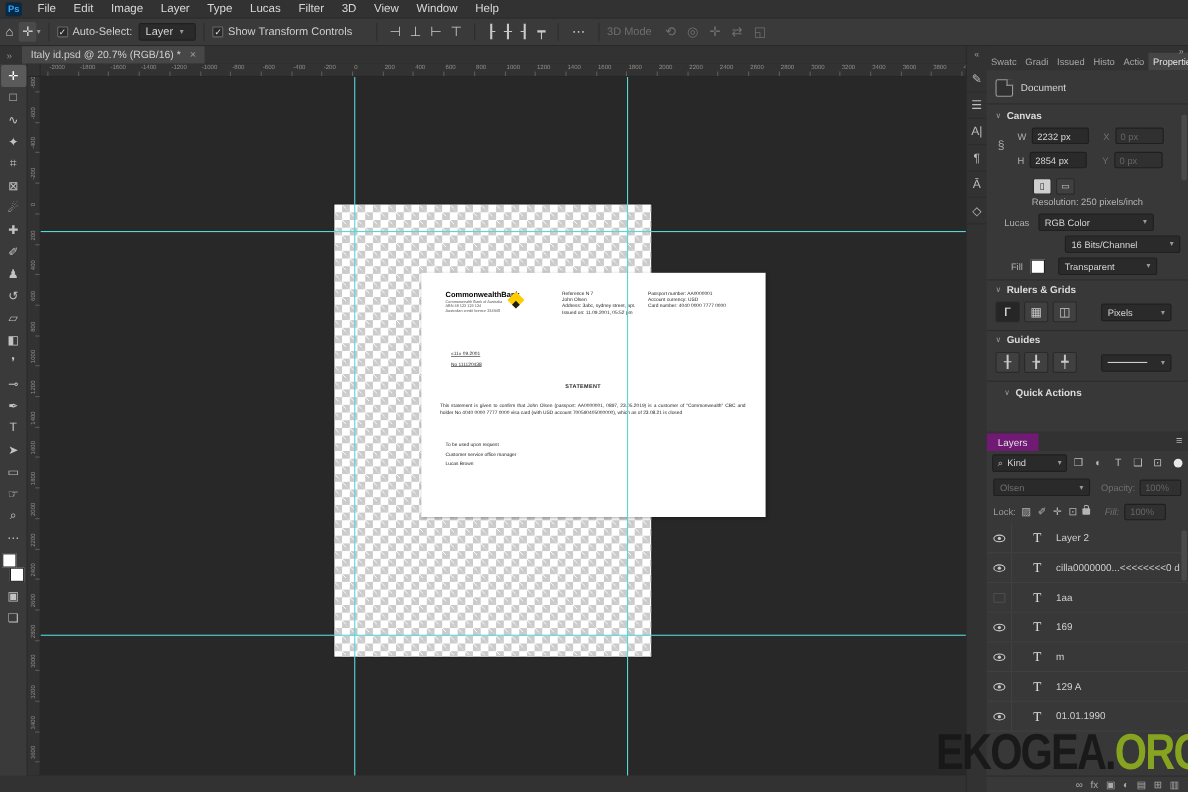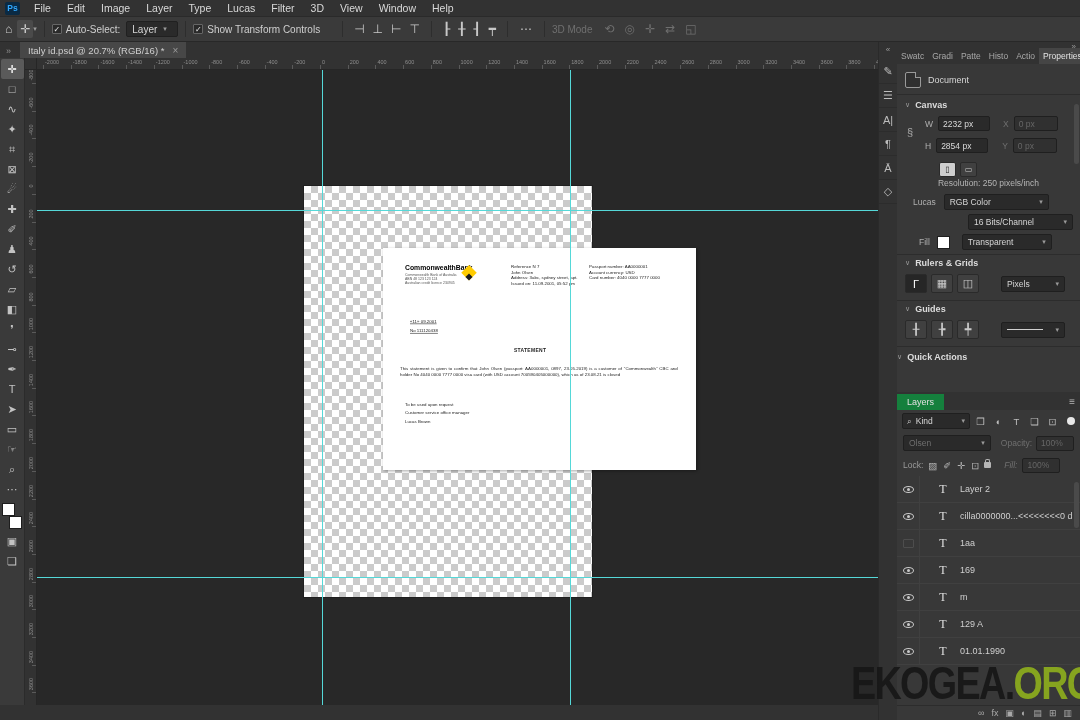--- a/index.html
+++ b/index.html
@@ -116,21 +116,21 @@
   .chain{color:#a8a8a8;font-size:11px;}
   .orient-btn{width:17px;height:15px;background:#404040;border:1px solid #2a2a2a;border-radius:2px;
               display:inline-flex;align-items:center;justify-content:center;font-size:8px;color:#ccc;margin-right:4px;}
   .orient-btn.active{background:#cfcfcf;color:#222;}
   .swatch-box{width:13px;height:13px;background:#fff;border:1px solid #1f1f1f;margin-right:5px;}
   .scrollbar{position:absolute;right:1px;width:5px;border-radius:3px;background:#4a4a4a;}
 
   
   #layerspanel{position:absolute;left:0;top:350px;width:100%;bottom:0;background:#383838;font-size:8.5px;overflow:hidden;}
   #layers-tabrow{position:absolute;left:0;top:0;width:100%;height:18px;background:#323232;display:flex;align-items:flex-end;}
-  .layers-tab{background:#15803d;color:#e0e0e0;font-size:9px;padding:3px 10px;}
+  .layers-tab{background:#701a75;color:#e0e0e0;font-size:9px;padding:3px 10px;}
   #filter-row{position:absolute;left:0;top:18px;width:100%;height:22px;display:flex;align-items:center;padding:0 5px;gap:3px;}
   .kind-dd{background:#2a2a2a;border:1px solid #1f1f1f;border-radius:2px;height:16px;width:68px;
            display:flex;align-items:center;padding:0 4px;gap:4px;color:#d6d6d6;}
   .filter-icon{width:15px;height:15px;display:flex;align-items:center;justify-content:center;color:#bdbdbd;font-size:9.5px;}
   .filter-toggle{margin-left:auto;width:8px;height:8px;border-radius:50%;background:#e8e8e8;}
   #blend-row{position:absolute;left:0;top:40px;width:100%;height:22px;display:flex;align-items:center;padding:0 6px;color:#6f6f6f;}
   #lock-row{position:absolute;left:0;top:62px;width:100%;height:22px;display:flex;align-items:center;padding:0 6px;color:#9a9a9a;gap:5px;}
   .lock-icon{color:#b5b5b5;font-size:9.5px;}
   .mini-lock{width:7px;height:6px;background:#b5b5b5;border-radius:1px;position:relative;display:inline-block;}
   .mini-lock::before{content:'';position:absolute;top:-3px;left:1px;width:3px;height:3px;border:1px solid #b5b5b5;border-bottom:none;border-radius:2px 2px 0 0;}
@@ -428,21 +428,21 @@
       <span class="rail-icon">A|</span>
       <span class="rail-icon">¶</span>
       <span class="rail-icon">Ā</span>
       <span class="rail-icon">◇</span>
     </div>
 
   <div id="panels">
     <div id="paneltabs">
       <span class="ptab">Swatc</span>
         <span class="ptab">Gradi</span>
-        <span class="ptab">Patte</span>
+        <span class="ptab">Issued</span>
         <span class="ptab">Histo</span>
         <span class="ptab">Actio</span>
         <span class="ptab active">Properties</span>
         <span class="ptab-collapse">»</span>
     </div>
 
     <div id="props">
       <div class="prow" style="left:8px;top:8px;">
         <span class="doc-icon"></span>
         <span style="color:#d6d6d6;font-size:9px;">Document</span>
@@ -525,21 +525,21 @@
             <span class="icon-btn">╊</span>
             <span class="icon-btn">╇</span>
           </span>
         <span class="pselect" style="width:64px;margin-left:18px;">
           <span style="display:inline-block;width:36px;height:1px;background:#cfcfcf;"></span>
           <span class="dd-arrow">▾</span>
         </span>
       </div>
       <div class="divider" style="top:282px;"></div>
 
-      <div class="prow" style="left:0;top:288px;">
+      <div class="prow" style="left:16px;top:288px;">
         <span class="sec-arrow">∨</span>
         <span class="sec-title">Quick Actions</span>
       </div>
       <div class="scrollbar" style="top:40px;height:60px;"></div>
     </div>
 
     <div id="layerspanel">
       <div id="layers-tabrow">
         <span class="layers-tab">Layers</span>
         <span class="ptab-menu" style="margin-left:auto;">≡</span>

